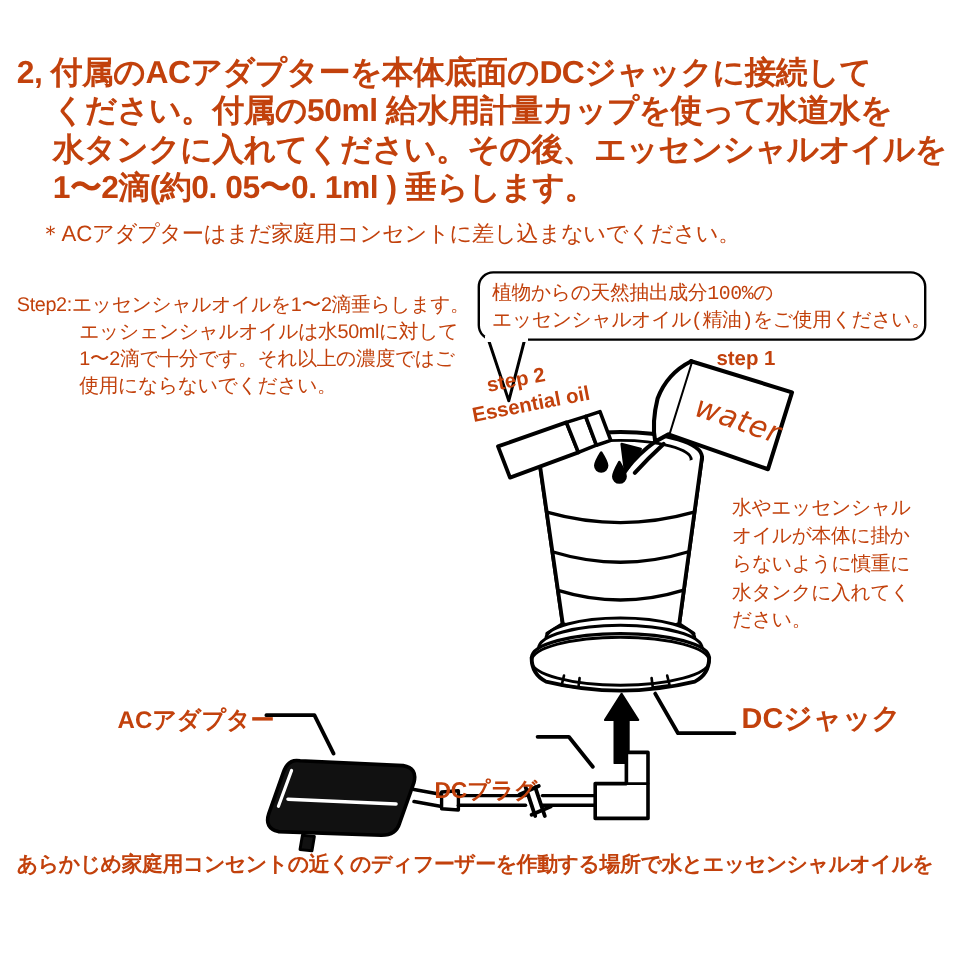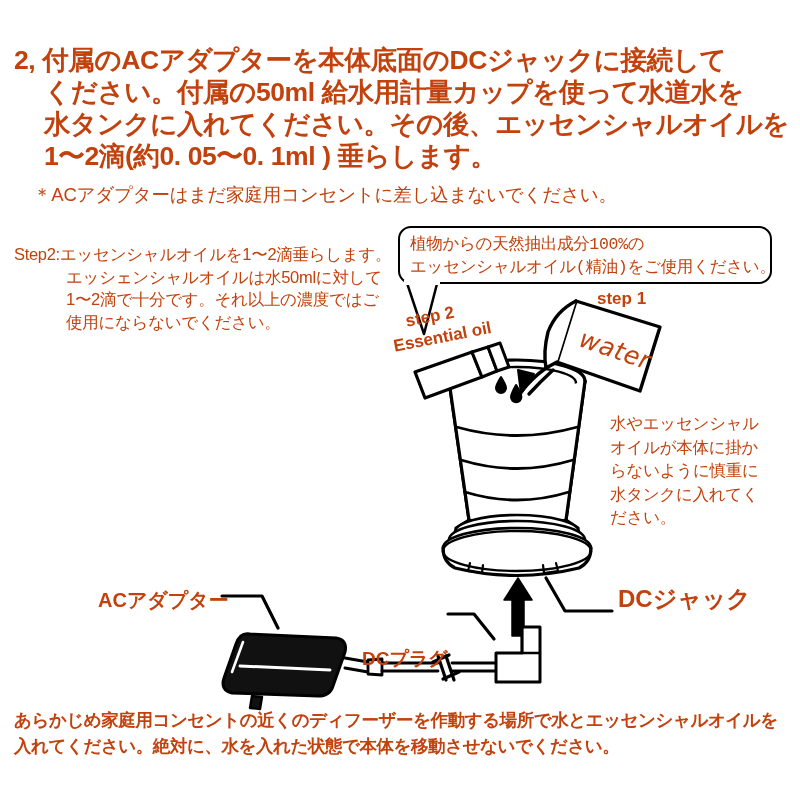--- a/index.html
+++ b/index.html
@@ -318,16 +318,15 @@
     <span>水タンクに入れてく</span>
     <span>ださい。</span>
   </div>
 
   <div class="part-label lab-ac">ACアダプター</div>
   <div class="part-label lab-dcplug">DCプラグ</div>
   <div class="part-label lab-dcjack">DCジャック</div>
 
   <div class="footer">
     <span>あらかじめ家庭用コンセントの近くのディフーザーを作動する場所で水とエッセンシャルオイルを</span>
-    <span>入れてください。絶対に、水を入れた状態で本体を移動させないでください。</span>
   </div>
 
 </div>
 
 </body></html>

